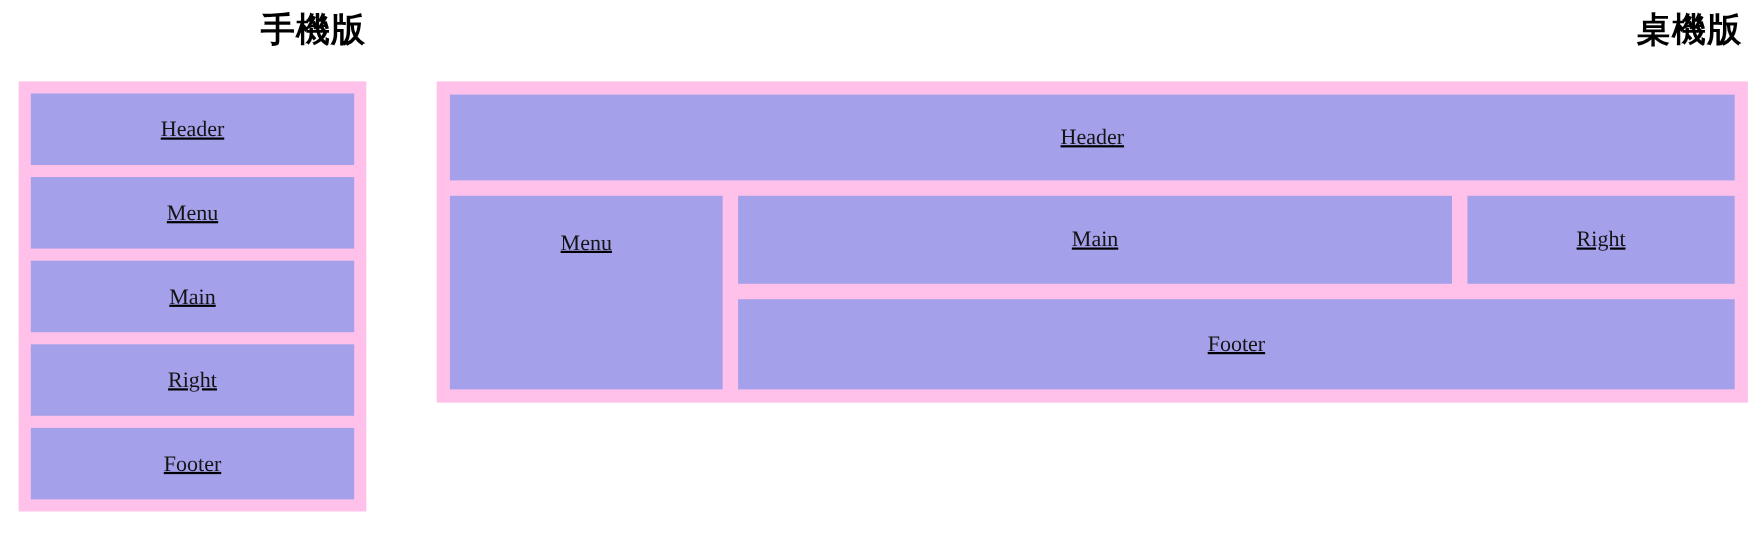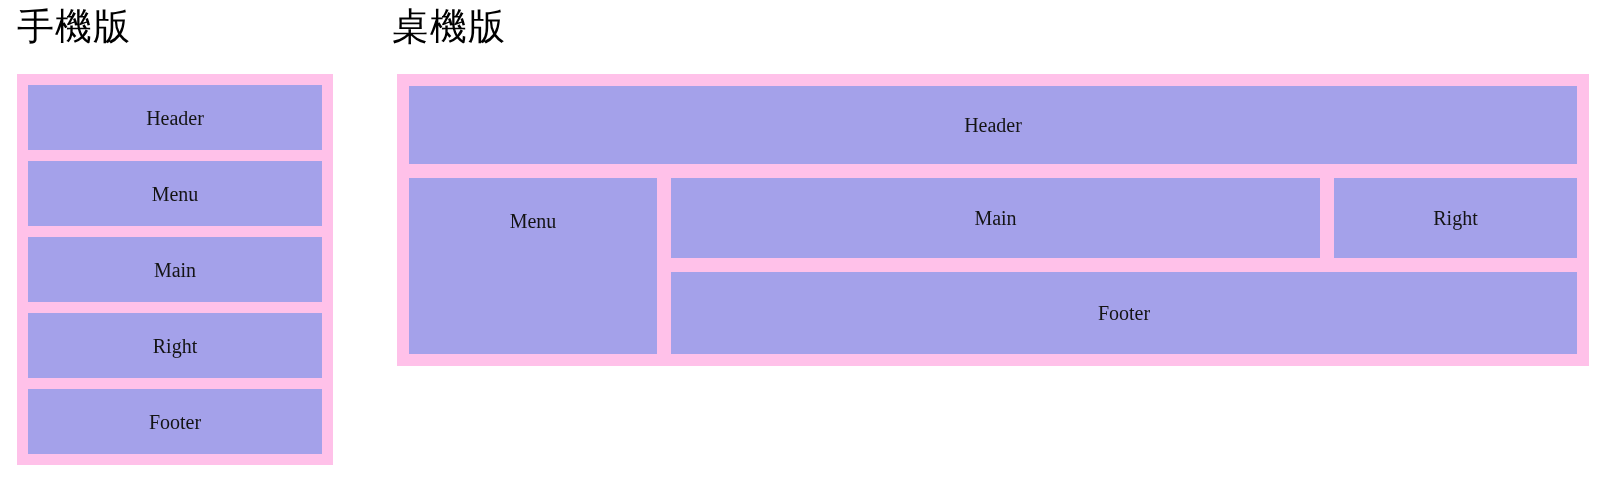--- a/index.html
+++ b/index.html
@@ -13,34 +13,35 @@
   body {
     font-family: "Liberation Sans", sans-serif;
     width: 1600px;
     height: 489px;
     position: relative;
     overflow: hidden;
   }
   .panel-title {
     position: absolute;
     top: 8px;
-    text-align: left;
-    font-weight: normal;
-    font-size: 37px;
+    text-align: right;
+    font-weight: bold;
+    font-size: 31px;
     line-height: 38px;
     color: var(--title-text);
     letter-spacing: 1px;
   }
   .title-mobile { left: 17px; width: 316px; }
   .title-desktop { left: 392px; width: 1192px; }
 
   .layout-container {
     position: absolute;
     top: 74px;
     background: var(--panel-pink);
+    text-decoration: underline;
   }
 
   
   .mobile-container {
     left: 17px;
     width: 316px;
     height: 391px;
     padding: 11px;
     display: flex;
     flex-direction: column;

